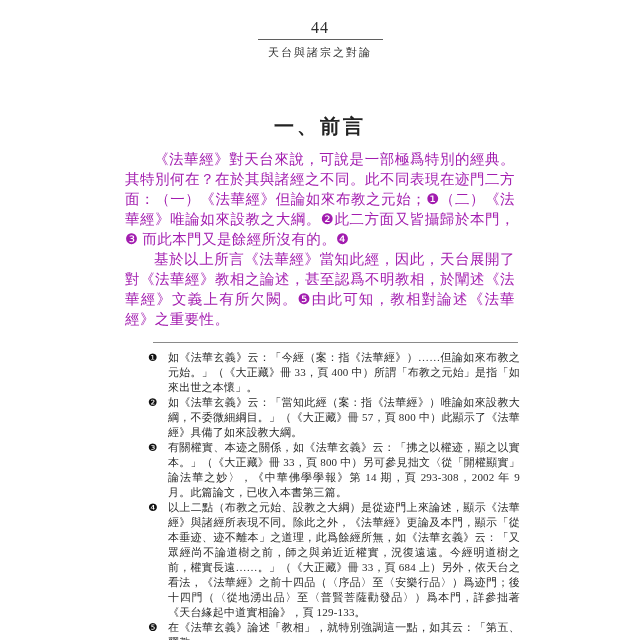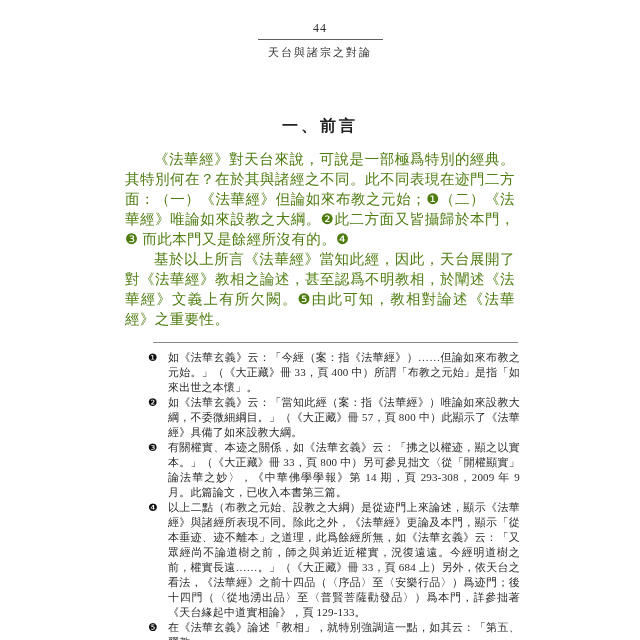--- a/index.html
+++ b/index.html
@@ -21,21 +21,21 @@
     background: #ffffff;
     overflow: hidden;
   }
 
   
   .page-header {
     padding-top: 21px;
     text-align: center;
   }
   .pagenum {
-    font-size: 12px;
+    font-size: 16px;
     line-height: 14px;
     letter-spacing: 1px;
     color: #2e2e2e;
   }
   .header-rule {
     width: 125px;
     height: 1px;
     background: #5f5f5f;
     margin: 4px auto 4px auto;
   }
@@ -43,38 +43,38 @@
     font-size: 11px;
     line-height: 17px;
     letter-spacing: 2px;
     color: #2e2e2e;
   }
 
   
   .section-heading {
     margin: 52px 0 0 0;
     text-align: center;
-    font-size: 16px;
+    font-size: 20px;
     line-height: 26px;
     font-weight: bold;
     letter-spacing: 3px;
     color: #222222;
     font-family: "Liberation Serif", "DejaVu Serif", serif;
   }
 
   
   .body-text {
     width: 390px;
     margin: 10px auto 0 auto;
     font-size: 14.5px;
     line-height: 20px;
     text-align: justify;
     text-justify: inter-ideograph;
     letter-spacing: 0.4px;
-    color: #4d7c0f;
+    color: #a21caf;
   }
   .body-text p {
     margin: 0;
     text-indent: 2em;
   }
 
   
   .fn-sep {
     width: 365px;
     height: 1px;
@@ -131,21 +131,21 @@
     <div class="fn">
       <span class="fn-marker">❶</span>
       <span class="fn-text">如《法華玄義》云：「今經（案：指《法華經》）……但論如來布教之元始。」（《大正藏》冊 33，頁 400 中）所謂「布教之元始」是指「如來出世之本懷」。</span>
     </div>
     <div class="fn">
       <span class="fn-marker">❷</span>
       <span class="fn-text">如《法華玄義》云：「當知此經（案：指《法華經》）唯論如來設教大綱，不委微細綱目。」（《大正藏》冊 57，頁 800 中）此顯示了《法華經》具備了如來設教大綱。</span>
     </div>
     <div class="fn">
       <span class="fn-marker">❸</span>
-      <span class="fn-text">有關權實、本迹之關係，如《法華玄義》云：「拂之以權迹，顯之以實本。」（《大正藏》冊 33，頁 800 中）另可參見拙文〈從「開權顯實」論法華之妙〉，《中華佛學學報》第 14 期，頁 293-308，2009 年 9 月。此篇論文，已收入本書第三篇。</span>
+      <span class="fn-text">有關權實、本迹之關係，如《法華玄義》云：「拂之以權迹，顯之以實本。」（《大正藏》冊 33，頁 800 中）另可參見拙文〈從「開權顯實」論法華之妙〉，《中華佛學學報》第 14 期，頁 293-308，2002 年 9 月。此篇論文，已收入本書第三篇。</span>
     </div>
     <div class="fn">
       <span class="fn-marker">❹</span>
       <span class="fn-text">以上二點（布教之元始、設教之大綱）是從迹門上來論述，顯示《法華經》與諸經所表現不同。除此之外，《法華經》更論及本門，顯示「從本垂迹、迹不離本」之道理，此爲餘經所無，如《法華玄義》云：「又眾經尚不論道樹之前，師之與弟近近權實，況復遠遠。今經明道樹之前，權實長遠……。」（《大正藏》冊 33，頁 684 上）另外，依天台之看法，《法華經》之前十四品（〈序品〉至〈安樂行品〉）爲迹門；後十四門（〈從地湧出品〉至〈普賢菩薩勸發品〉）爲本門，詳參拙著《天台緣起中道實相論》，頁 129-133。</span>
     </div>
     <div class="fn">
       <span class="fn-marker">❺</span>
       <span class="fn-text">在《法華玄義》論述「教相」，就特別強調這一點，如其云：「第五、釋教</span>
     </div>
   </section>

